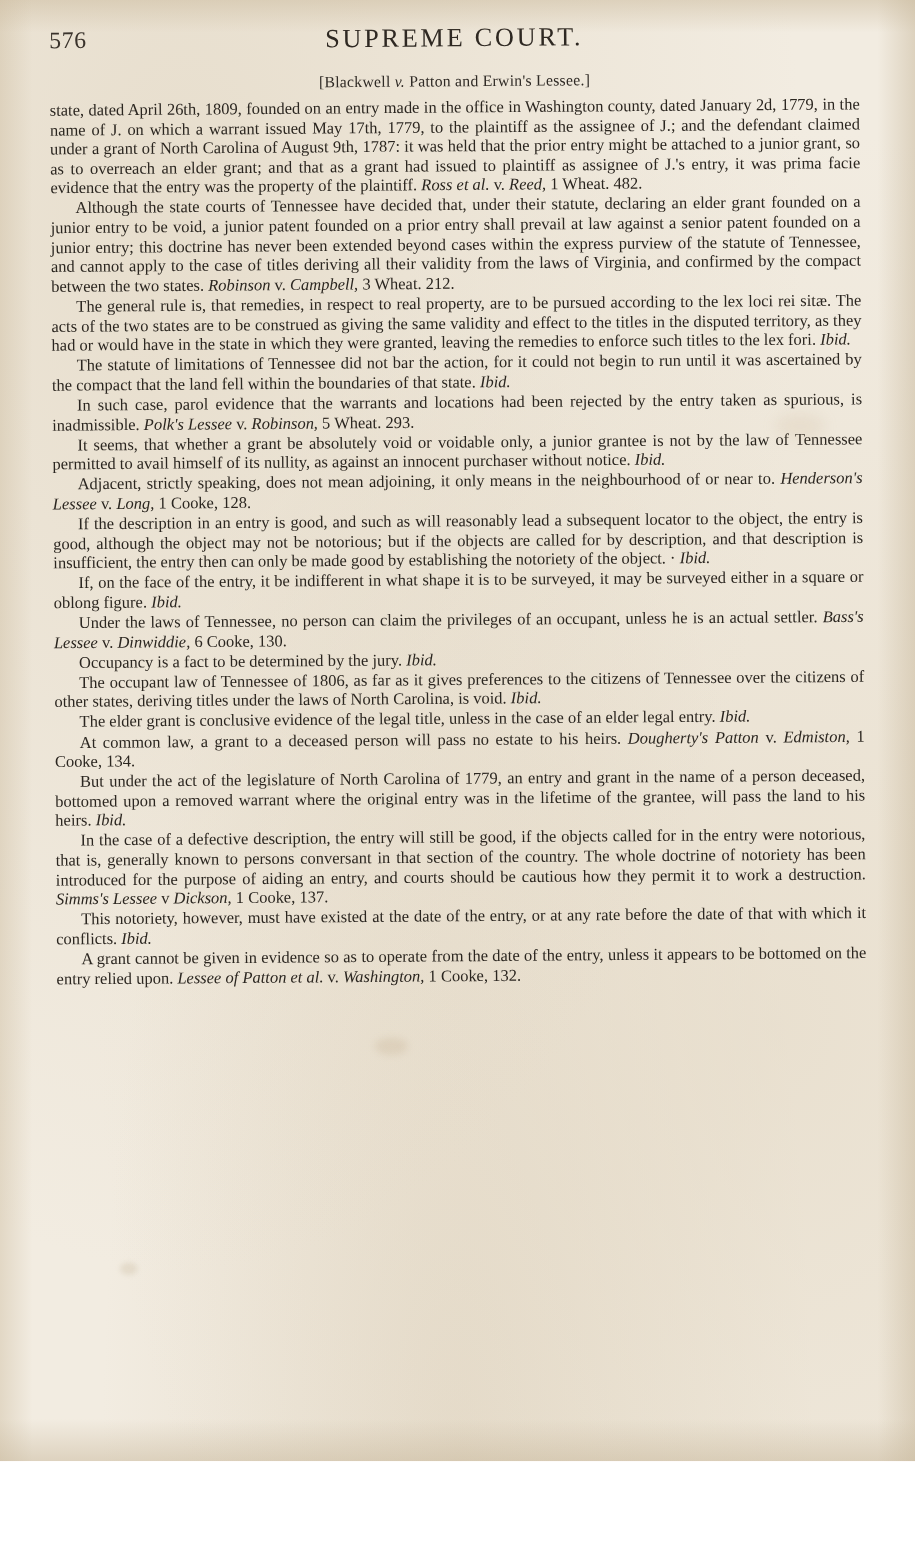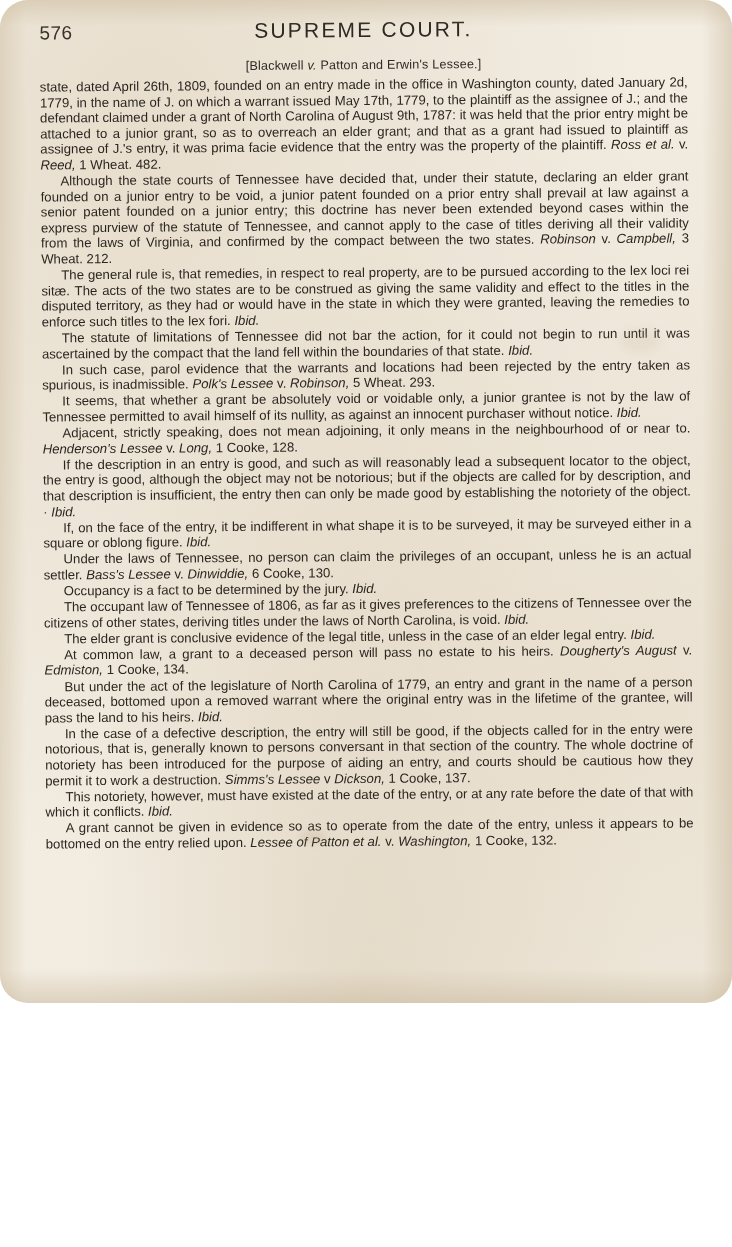--- a/index.html
+++ b/index.html
@@ -3,31 +3,30 @@
 <meta charset="utf-8">
 <style>
   html, body {
     margin: 0;
     padding: 0;
     background: #ffffff;
   }
   .page {
     position: relative;
     width: 732px;
-    height: 1003px;
+    height: 1169px;
     background: #f2ece1;
     background-image:
       radial-gradient(ellipse at 20% 15%, rgba(222,210,188,0.55) 0%, rgba(242,236,225,0) 60%),
       radial-gradient(ellipse at 85% 70%, rgba(224,212,190,0.5) 0%, rgba(242,236,225,0) 62%),
       radial-gradient(ellipse at 50% 100%, rgba(214,200,176,0.45) 0%, rgba(242,236,225,0) 55%);
     overflow: hidden;
-    font-family: Liberation Sans, sans-serif;
+    font-family: Liberation Serif, serif;
     color: #2b2723;
     box-sizing: border-box;
-    border-radius: 28px;
   }
   
   .skew {
     position: absolute;
     left: 0;
     top: 0;
     width: 732px;
     height: 1247px;
     transform: rotate(-0.45deg);
     transform-origin: 50% 50%;
@@ -123,21 +122,21 @@
           <p class="para indent"><span>The statute of limitations of Tennessee did not bar the action, for it could not begin to run until it was ascertained by the compact that the land fell within the boundaries of that state. </span><i>Ibid.</i></p>
           <p class="para indent"><span>In such case, parol evidence that the warrants and locations had been rejected by the entry taken as spurious, is inadmissible. </span><i>Polk's Lessee</i><span> v. </span><i>Robinson,</i><span> 5 Wheat. 293.</span></p>
           <p class="para indent"><span>It seems, that whether a grant be absolutely void or voidable only, a junior grantee is not by the law of Tennessee permitted to avail himself of its nullity, as against an innocent purchaser without notice. </span><i>Ibid.</i></p>
           <p class="para indent"><span>Adjacent, strictly speaking, does not mean adjoining, it only means in the neighbourhood of or near to. </span><i>Henderson's Lessee</i><span> v. </span><i>Long,</i><span> 1 Cooke, 128.</span></p>
           <p class="para indent"><span>If the description in an entry is good, and such as will reasonably lead a subsequent locator to the object, the entry is good, although the object may not be notorious; but if the objects are called for by description, and that description is insufficient, the entry then can only be made good by establishing the notoriety of the object. · </span><i>Ibid.</i></p>
           <p class="para indent"><span>If, on the face of the entry, it be indifferent in what shape it is to be surveyed, it may be surveyed either in a square or oblong figure. </span><i>Ibid.</i></p>
           <p class="para indent"><span>Under the laws of Tennessee, no person can claim the privileges of an occupant, unless he is an actual settler. </span><i>Bass's Lessee</i><span> v. </span><i>Dinwiddie,</i><span> 6 Cooke, 130.</span></p>
           <p class="para indent"><span>Occupancy is a fact to be determined by the jury. </span><i>Ibid.</i></p>
           <p class="para indent"><span>The occupant law of Tennessee of 1806, as far as it gives preferences to the citizens of Tennessee over the citizens of other states, deriving titles under the laws of North Carolina, is void. </span><i>Ibid.</i></p>
           <p class="para indent"><span>The elder grant is conclusive evidence of the legal title, unless in the case of an elder legal entry. </span><i>Ibid.</i></p>
-          <p class="para indent"><span>At common law, a grant to a deceased person will pass no estate to his heirs. </span><i>Dougherty's August</i><span> v. </span><i>Edmiston,</i><span> 1 Cooke, 134.</span></p>
+          <p class="para indent"><span>At common law, a grant to a deceased person will pass no estate to his heirs. </span><i>Dougherty's Patton</i><span> v. </span><i>Edmiston,</i><span> 1 Cooke, 134.</span></p>
           <p class="para indent"><span>But under the act of the legislature of North Carolina of 1779, an entry and grant in the name of a person deceased, bottomed upon a removed warrant where the original entry was in the lifetime of the grantee, will pass the land to his heirs. </span><i>Ibid.</i></p>
           <p class="para indent"><span>In the case of a defective description, the entry will still be good, if the objects called for in the entry were notorious, that is, generally known to persons conversant in that section of the country. The whole doctrine of notoriety has been introduced for the purpose of aiding an entry, and courts should be cautious how they permit it to work a destruction. </span><i>Simms's Lessee</i><span> v </span><i>Dickson,</i><span> 1 Cooke, 137.</span></p>
           <p class="para indent"><span>This notoriety, however, must have existed at the date of the entry, or at any rate before the date of that with which it conflicts. </span><i>Ibid.</i></p>
           <p class="para indent"><span>A grant cannot be given in evidence so as to operate from the date of the entry, unless it appears to be bottomed on the entry relied upon. </span><i>Lessee of Patton et al.</i><span> v. </span><i>Washington,</i><span> 1 Cooke, 132.</span></p>
         </div>
 
     </div>
   </div>
 
   <div class="stain s1"></div>

